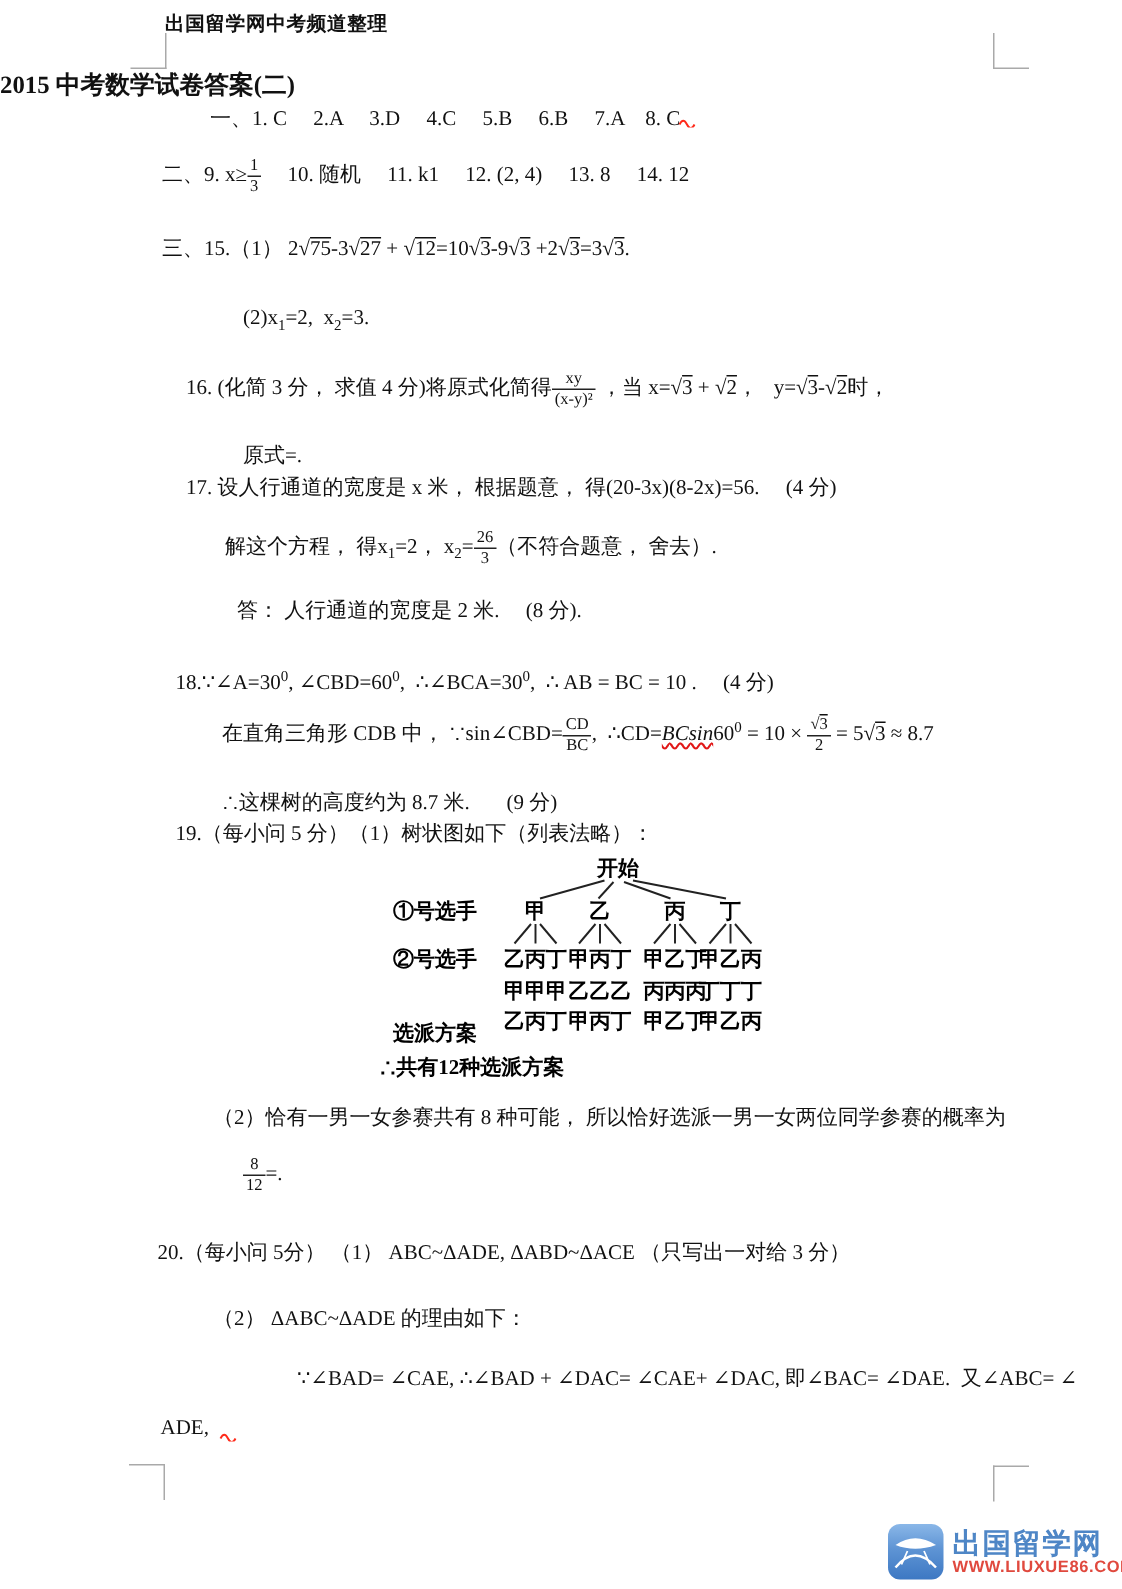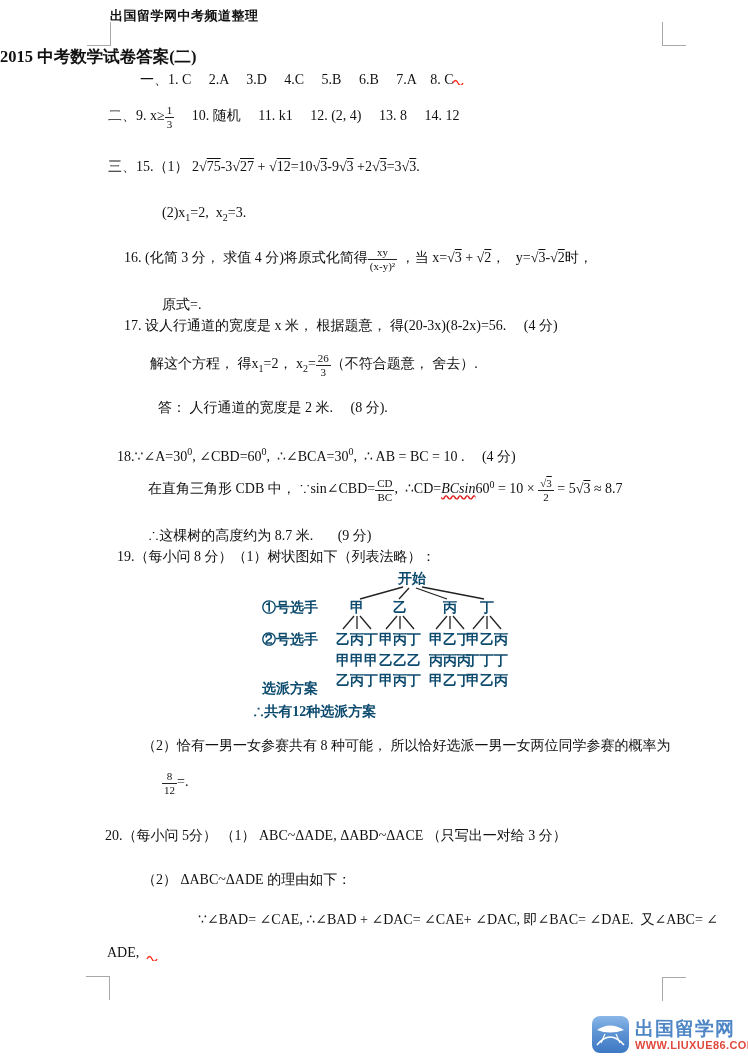--- a/index.html
+++ b/index.html
@@ -18,21 +18,21 @@
   sub,sup{font-size:10px;}
   .wavy{text-decoration:underline;text-decoration-style:wavy;text-decoration-color:#e11818;text-decoration-skip-ink:none;font-style:italic;}
   
   .crop{position:absolute;width:23px;height:23px;border:0 solid #a9a9a9;}
   .crop.tl{left:87px;top:22px;border-right-width:1px;border-bottom-width:1px;}
   .crop.tr{left:662px;top:22px;border-left-width:1px;border-bottom-width:1px;}
   .crop.bl{left:86px;top:976px;border-right-width:1px;border-top-width:1px;}
   .crop.br{left:662px;top:977px;border-left-width:1px;border-top-width:1px;}
   .sqg{position:absolute;}
   
-  #tree{position:absolute;left:248px;top:566px;width:300px;height:160px;font-weight:bold;color:#0c4a6e;}
+  #tree{position:absolute;left:248px;top:566px;width:300px;height:160px;font-weight:bold;color:#000000;}
   #tree .tlbl{position:absolute;white-space:pre;font-size:14px;}
   #tree .ctr{text-align:center;width:48px;}
   #tree svg{position:absolute;left:0;top:0;}
   .concl{position:absolute;left:5px;top:137px;font-size:14px;font-weight:bold;white-space:pre;}
   
   #logo{position:absolute;left:592px;top:1016px;width:150px;height:40px;}
   #logo .badge{position:absolute;left:0;top:0;width:37px;height:37px;border-radius:8px;
     background:linear-gradient(180deg,#8ab7e8 0%,#5e94d4 45%,#3d78c3 100%);}
   #logo .nm{position:absolute;left:43px;top:0;font-size:19px;font-weight:bold;letter-spacing:1px;
     font-family:Liberation Serif, serif;}
@@ -65,21 +65,21 @@
 <div class="ln" style="left:162px;top:296px;">原式=.</div>
 
 <div class="ln" style="left:124px;top:317px;">17. 设人行通道的宽度是 x 米， 根据题意， 得(20-3x)(8-2x)=56.     (4 分)</div>
 <div class="ln" style="left:150px;top:352px;">解这个方程， 得x<sub>1</sub>=2， x<sub>2</sub>=<span class="fr"><span class="fn">26</span><span class="fd">3</span></span>（不符合题意， 舍去）.</div>
 <div class="ln" style="left:158px;top:399px;">答： 人行通道的宽度是 2 米.     (8 分).</div>
 
 <div class="ln" style="left:117px;top:430px;margin-top:16px;">18.∵∠A=30<sup>0</sup>, ∠CBD=60<sup>0</sup>,  ∴∠BCA=30<sup>0</sup>,  ∴ AB = BC = 10 .     (4 分)</div>
 <div class="ln" style="left:148px;top:477px;">在直角三角形 CDB 中， ∵sin∠CBD=<span class="fr"><span class="fn">CD</span><span class="fd">BC</span></span>,  ∴CD=<span class="wavy">BCsin</span>60<sup>0</sup> = 10 × <span class="fr"><span class="fn">√<span class="ov">3</span></span><span class="fd">2</span></span> = 5√<span class="ov">3</span> ≈ 8.7</div>
 <div class="ln" style="left:148px;top:527px;">∴这棵树的高度约为 8.7 米.       (9 分)</div>
 
-<div class="ln" style="left:117px;top:548px;">19.（每小问 8 分）（1）树状图如下（列表法略）：</div>
+<div class="ln" style="left:117px;top:548px;">19.（每小问 5 分）（1）树状图如下（列表法略）：</div>
 
 <div id="tree">
   <svg width="300" height="160">
     <g stroke="#222" stroke-width="1.3">
       <line x1="155" y1="21" x2="112" y2="33"></line>
       <line x1="161" y1="22" x2="151" y2="33"></line>
       <line x1="168" y1="22" x2="199" y2="33"></line>
       <line x1="174" y1="21" x2="236" y2="33"></line>
       <line x1="106" y1="50" x2="95" y2="63"></line>
         <line x1="109" y1="50" x2="109" y2="63"></line>

